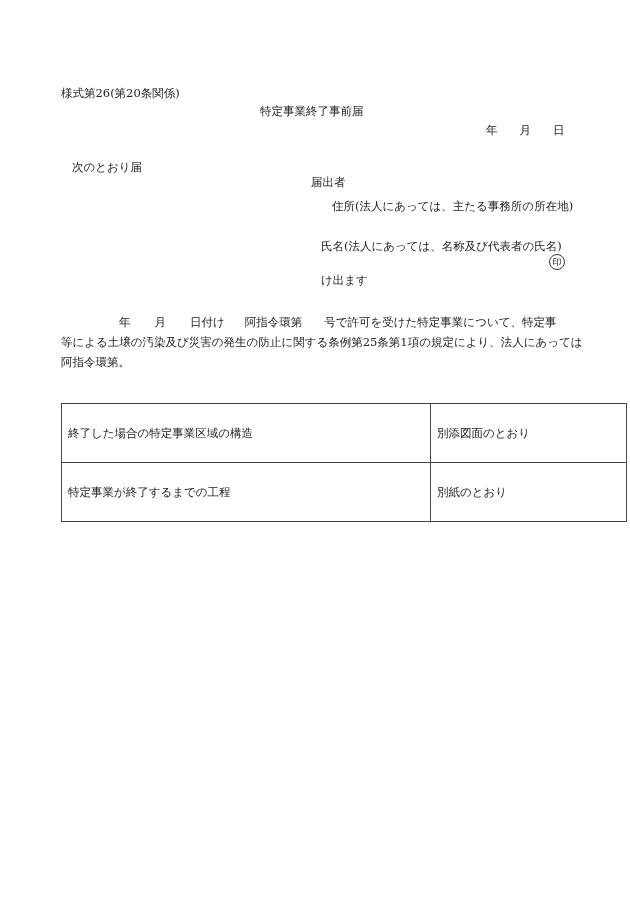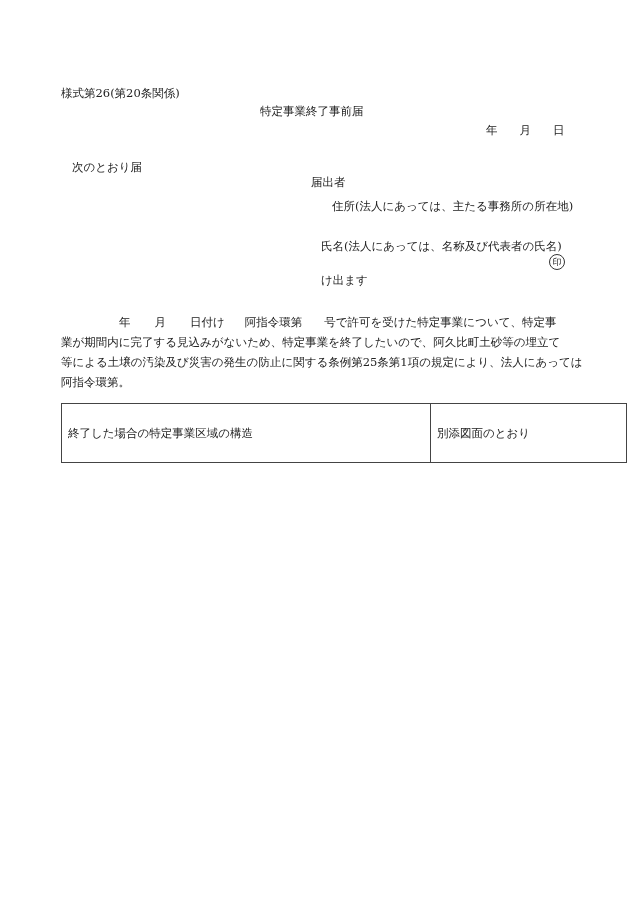--- a/index.html
+++ b/index.html
@@ -70,25 +70,28 @@
 <div class="abs addressee">次のとおり届</div>
 
 <div class="abs applicant-label">届出者</div>
 <div class="abs address-label">住所(法人にあっては、主たる事務所の所在地)</div>
 <div class="abs name-label">氏名(法人にあっては、名称及び代表者の氏名)</div>
 <div class="abs seal">印</div>
 <div class="abs phone-label">け出ます</div>
 
 <div class="body-text">
   <span class="body-line"><span class="sp" style="width:58px"></span><span>年</span><span class="sp" style="width:24px"></span><span>月</span><span class="sp" style="width:24px"></span><span>日付け</span><span class="sp" style="width:20px"></span><span>阿指令環第</span><span class="sp" style="width:22px"></span><span>号で許可を受けた特定事業について、特定事</span></span>
-  <span class="body-line">業が期間内に完了する見込みがないため、特定事業を終了したいので、阿久比町土砂等の埋立て</span>
   <span class="body-line">等による土壌の汚染及び災害の発生の防止に関する条例第25条第1項の規定により、法人にあっては</span>
   <span class="body-line">阿指令環第。</span>
 </div>
 
 <table class="info-table">
   <tbody>
       <tr>
     <td class="item">終了した場合の特定事業区域の構造</td>
     <td class="value">別添図面のとおり</td>
   </tr>
+  <tr>
+    <td class="item">特定事業が終了するまでの工程</td>
+    <td class="value">別紙のとおり</td>
+  </tr>
 </tbody>
   </table>
 
 </body></html>

